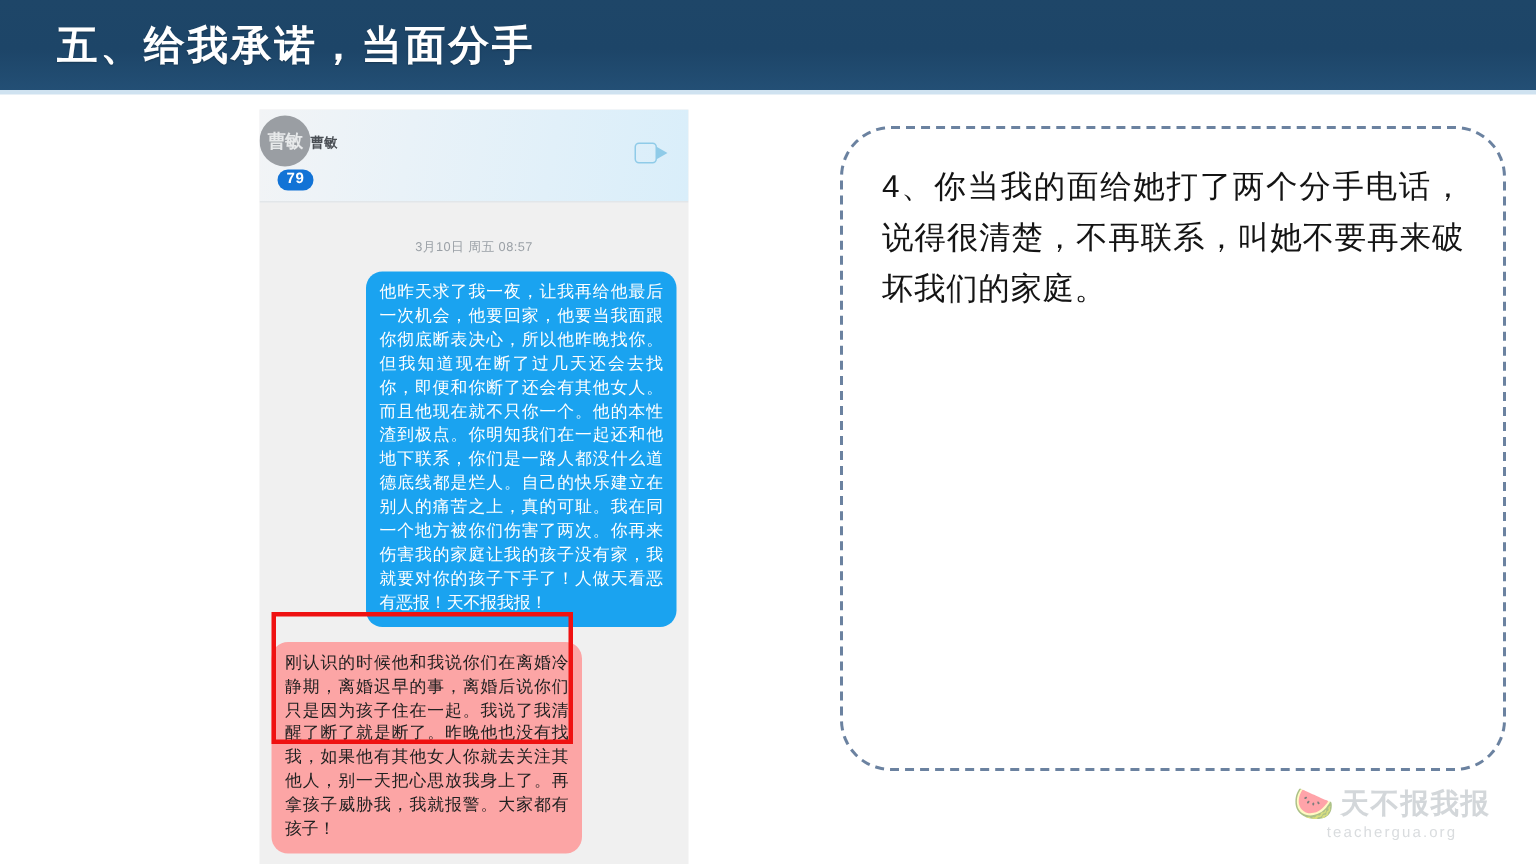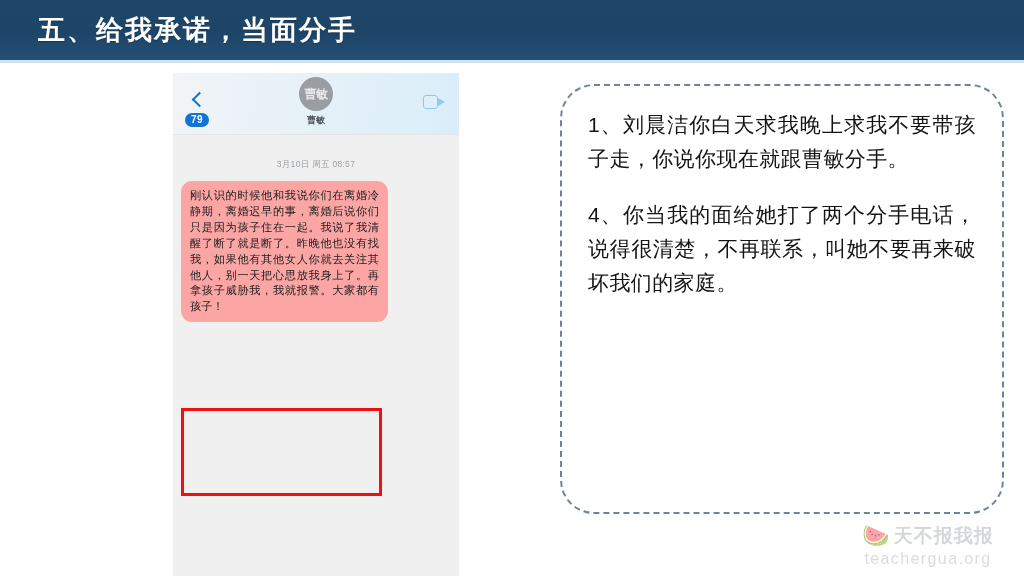--- a/index.html
+++ b/index.html
@@ -49,21 +49,21 @@
     width: 9px; height: 9px; border-left: 2.6px solid #1273d6;
     border-bottom: 2.6px solid #1273d6; transform: rotate(45deg);
   }
   .badge {
     background: #1273d6; color: #fff; font-size: 10px; font-weight: bold;
     border-radius: 9px; padding: 1.5px 6px 2px; line-height: 1;
     letter-spacing: .4px;
   }
   .peer {
     position: absolute; left: 0; right: 0; top: 4px;
-    display: flex; flex-direction: column; align-items: center;
+    display: flex; flex-direction: row; align-items: center;
   }
   .avatar {
     width: 34px; height: 34px; border-radius: 50%;
     background: #9a9ea3; color: #e7e9ea;
     display: flex; align-items: center; justify-content: center;
     font-size: 12px; font-weight: bold; letter-spacing: -.5px;
   }
   .peer-name {
     margin-top: 3px; font-size: 9px; color: #4a4f55; font-weight: bold;
   }
@@ -123,21 +123,21 @@
     width: 180px; display: flex; flex-direction: column; align-items: center;
     opacity: .62;
   }
   .wm-row { display: flex; align-items: center; gap: 4px; }
   .wm-melon { font-size: 22px; line-height: 1; }
   .wm-text {
     font-size: 19px; font-weight: bold; color: #b9bfc4;
     letter-spacing: 1px;
   }
   .wm-url {
-    font-size: 16px; color: #c2c7cb; letter-spacing: 1.4px; margin-top: 1px;
+    font-size: 10px; color: #c2c7cb; letter-spacing: 1.4px; margin-top: 1px;
   }
 </style>
 </head>
 <body>
 
 <div id="root">
 
   <div class="banner">
     <div class="banner-title">五、给我承诺，当面分手</div>
   </div>
@@ -156,31 +156,33 @@
       </div>
       <div class="video-icon">
         <span class="body"></span>
         <span class="lens"></span>
       </div>
     </div>
 
     <div class="shot-body">
       <div class="timestamp">3月10日 周五 08:57</div>
 
+      <div class="bubble-row out">
+        <div class="bubble out">他昨天求了我一夜，让我再给他最后一次机会，他要回家，他要当我面跟你彻底断表决心，所以他昨晚找你。但我知道现在断了过几天还会去找你，即便和你断了还会有其他女人。而且他现在就不只你一个。他的本性渣到极点。你明知我们在一起还和他地下联系，你们是一路人都没什么道德底线都是烂人。自己的快乐建立在别人的痛苦之上，真的可耻。我在同一个地方被你们伤害了两次。你再来伤害我的家庭让我的孩子没有家，我就要对你的孩子下手了！人做天看恶有恶报！天不报我报！</div>
+      </div>
 
       <div class="bubble-row in">
         <div class="bubble in">刚认识的时候他和我说你们在离婚冷静期，离婚迟早的事，离婚后说你们只是因为孩子住在一起。我说了我清醒了断了就是断了。昨晚他也没有找我，如果他有其他女人你就去关注其他人，别一天把心思放我身上了。再拿孩子威胁我，我就报警。大家都有孩子！</div>
       </div>
     </div>
 
     <div class="redbox"></div>
   </div>
 
   <div class="note">
-    <div class="note-item">1、刘晨洁你白天求我晚上求我不要带孩子走，你说你现在就跟曹敏分手。</div>
     <div class="note-item">4、你当我的面给她打了两个分手电话，说得很清楚，不再联系，叫她不要再来破坏我们的家庭。</div>
   </div>
 
   <div class="watermark">
     <div class="wm-row">
       <span class="wm-melon">🍉</span>
       <span class="wm-text">天不报我报</span>
     </div>
     <div class="wm-url">teachergua.org</div>
   </div>

